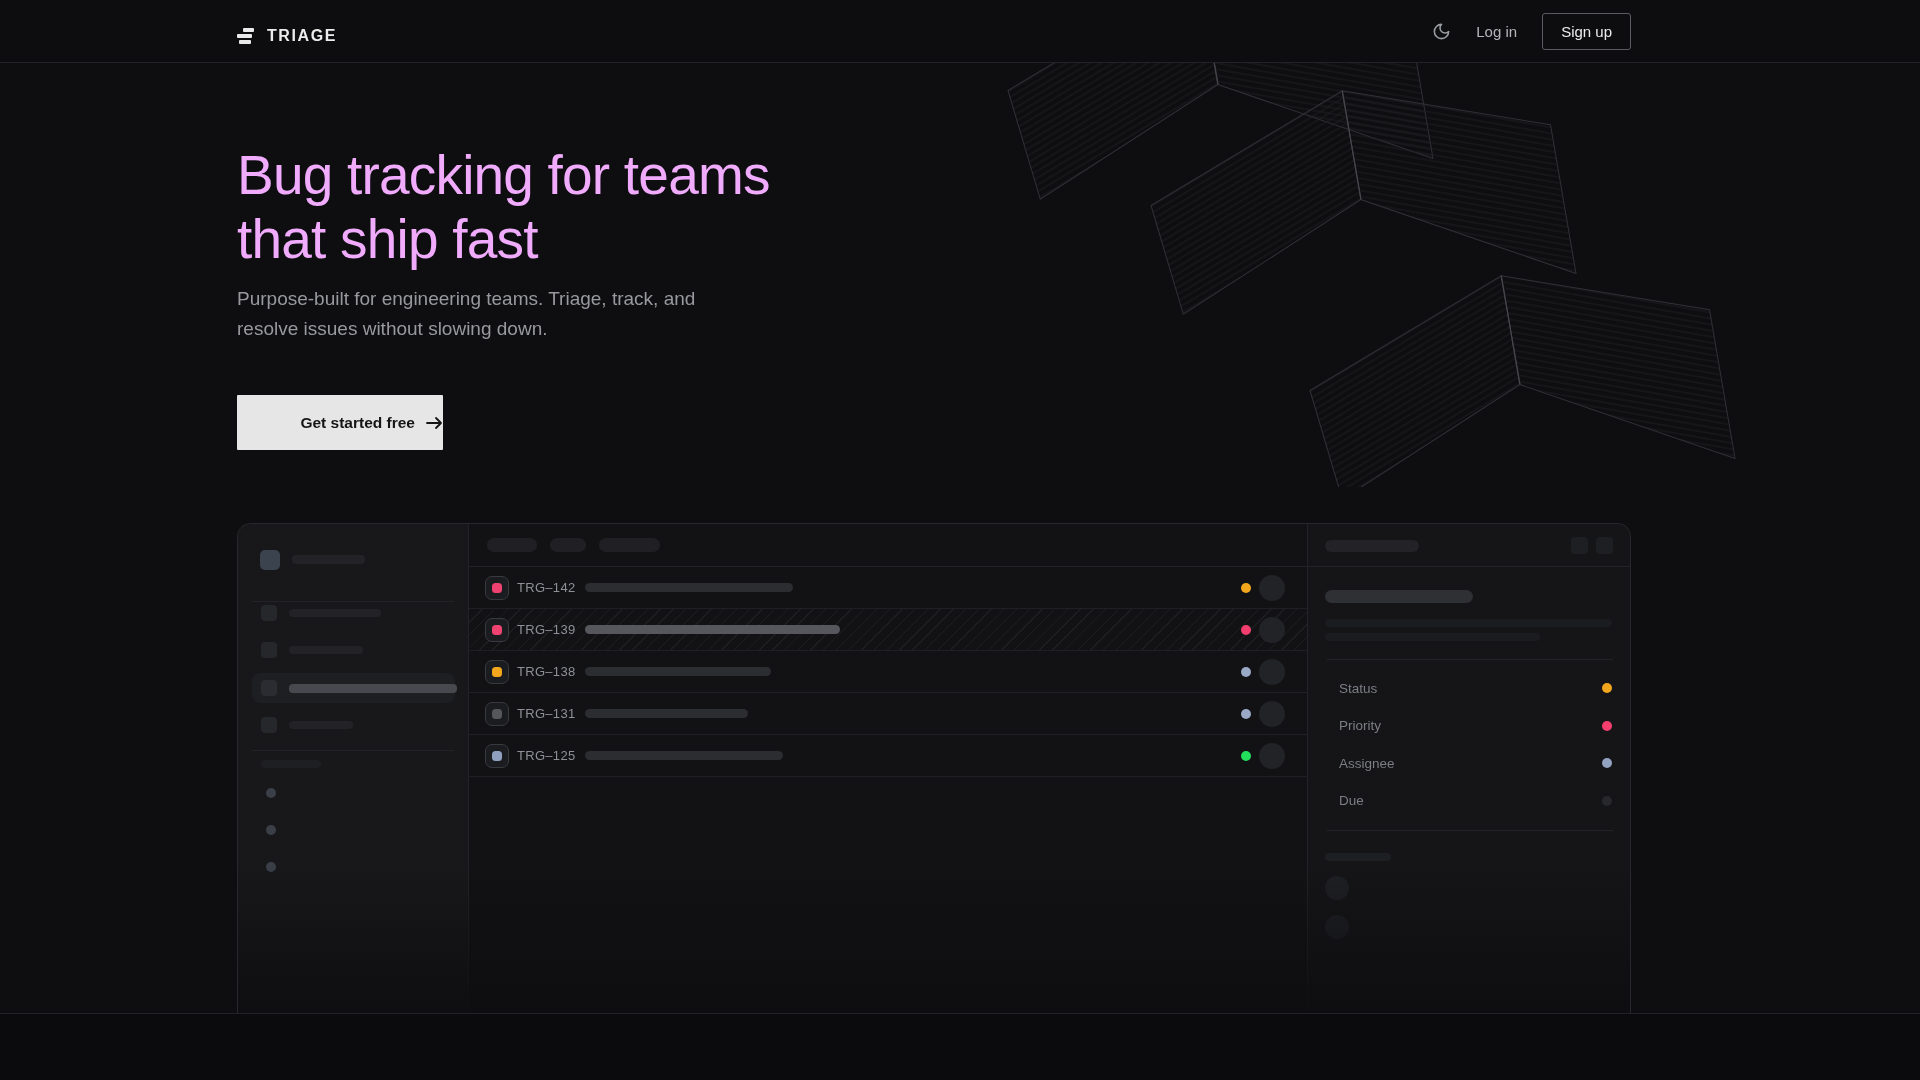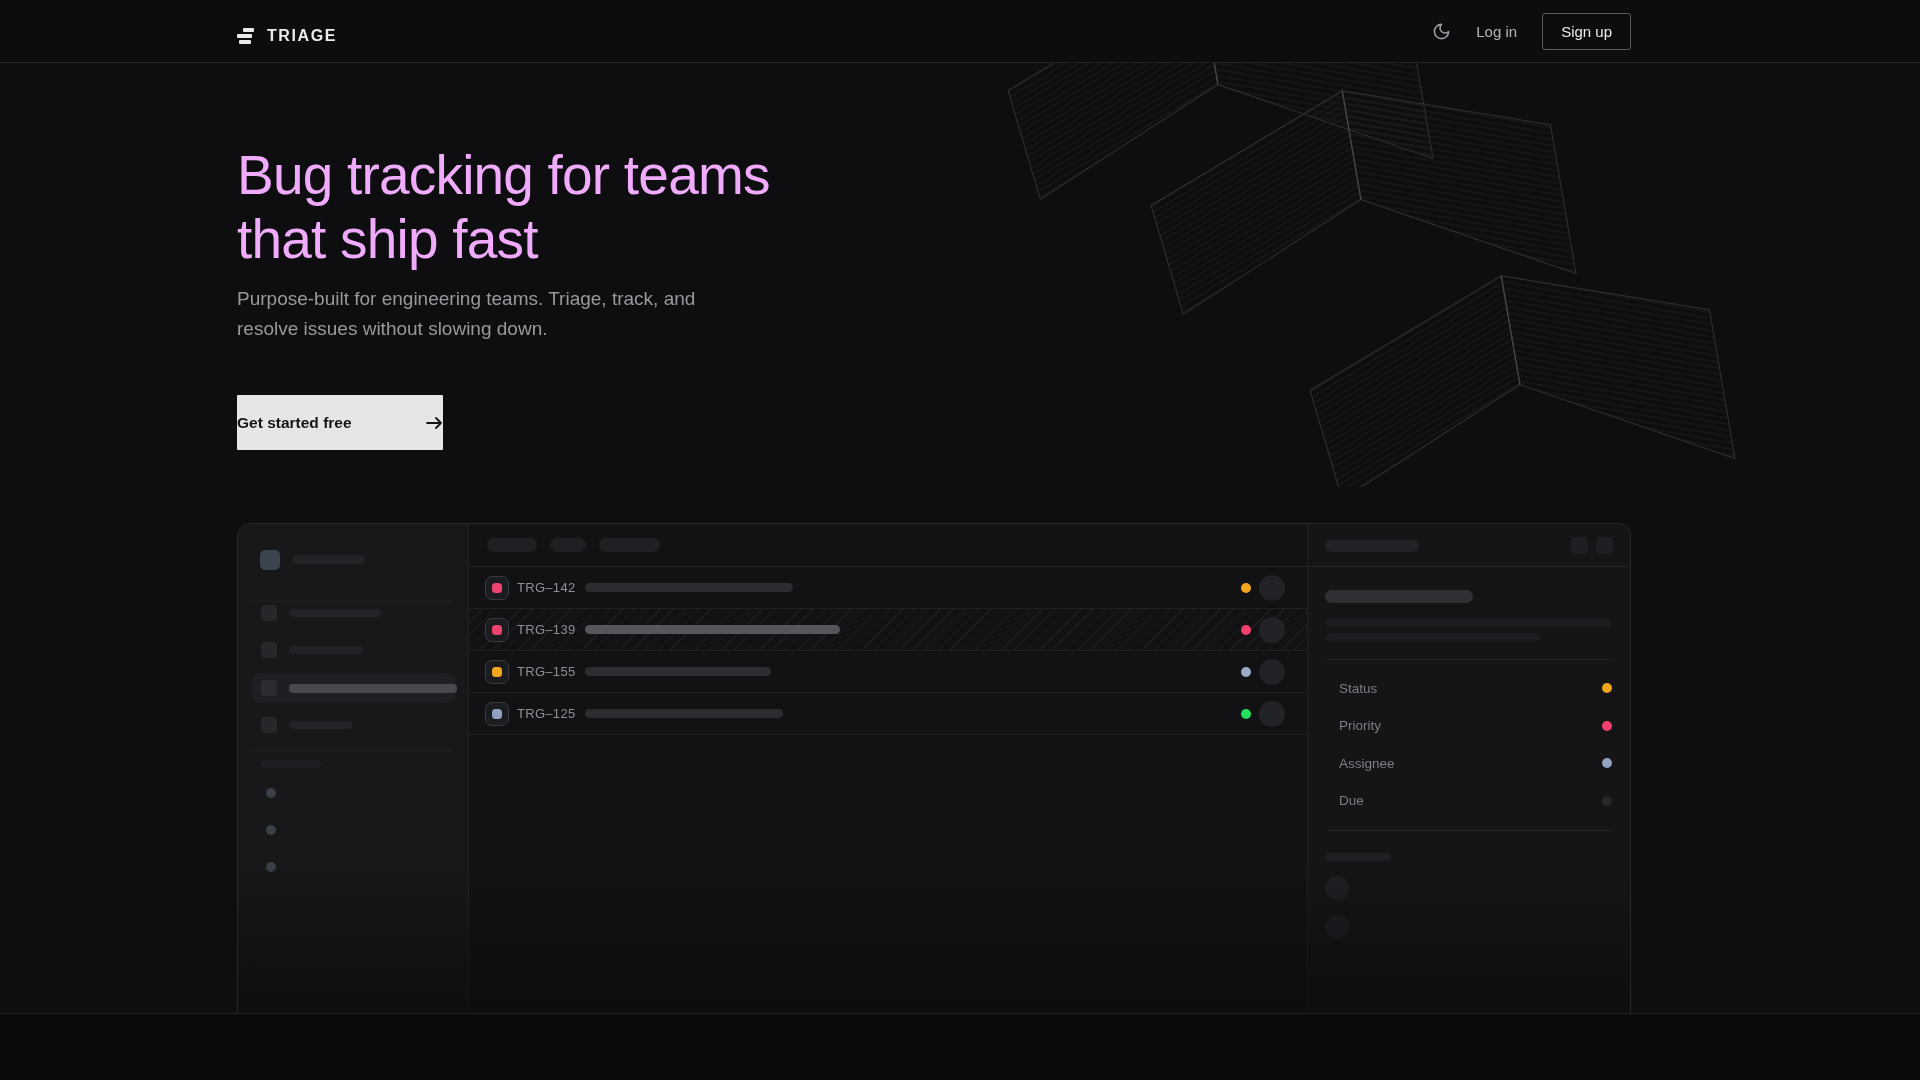--- a/index.html
+++ b/index.html
@@ -41,21 +41,21 @@
   }
   .hero-heading span { display:block; }
   .hero-subtitle {
     position:absolute; left:237px; top:284px;
     font-size:19px; line-height:30px; color:#97999d; font-weight:400;
   }
   .hero-subtitle span { display:block; }
   .cta-btn {
     position:absolute; left:237px; top:395px; width:206px; height:55px;
     background:#e6e6e6; color:#151515; border:none; cursor:pointer;
-    display:flex; align-items:center; justify-content:space-between; gap:11px;
+    display:flex; align-items:center; justify-content:flex-end; gap:11px;
     font-size:15.5px; font-weight:700; font-family:inherit; border-radius:1px;
   }
 
   
   .deco { position:absolute; left:1000px; top:63px; width:770px; height:424px; overflow:hidden; z-index:1; }
 
   
   .mock-card {
     position:absolute; left:237px; top:523px; width:1394px; height:490px;
     background:#121215; border:1px solid #28282c; border-bottom:none;
@@ -235,28 +235,38 @@
     <span class="issue-bar" style="width: 255px;"></span>
     <span class="row-spacer"></span>
     <span class="status-dot" style="background: rgb(244, 63, 110);"></span>
     <span class="assignee-avatar"></span>
   </div>
 
   <div class="issue-row">
     <span class="issue-icon">
             <span class="issue-icon-dot" style="background: rgb(242, 166, 29);"></span>
           </span>
-    <span class="issue-id">TRG–155</span>
+    <span class="issue-id">TRG–138</span>
     <span class="issue-bar" style="width: 186px;"></span>
     <span class="row-spacer"></span>
     <span class="status-dot" style="background: rgb(154, 169, 198);"></span>
     <span class="assignee-avatar"></span>
   </div>
 
 
+  <div class="issue-row">
+    <span class="issue-icon">
+            <span class="issue-icon-dot" style="background: rgb(85, 87, 92);"></span>
+          </span>
+    <span class="issue-id">TRG–131</span>
+    <span class="issue-bar" style="width: 163px;"></span>
+    <span class="row-spacer"></span>
+    <span class="status-dot" style="background: rgb(154, 169, 198);"></span>
+    <span class="assignee-avatar"></span>
+  </div>
 
 
   <div class="issue-row">
     <span class="issue-icon">
             <span class="issue-icon-dot" style="background: rgb(143, 160, 192);"></span>
           </span>
     <span class="issue-id">TRG–125</span>
     <span class="issue-bar" style="width: 198px;"></span>
     <span class="row-spacer"></span>
     <span class="status-dot" style="background: rgb(35, 224, 92);"></span>

